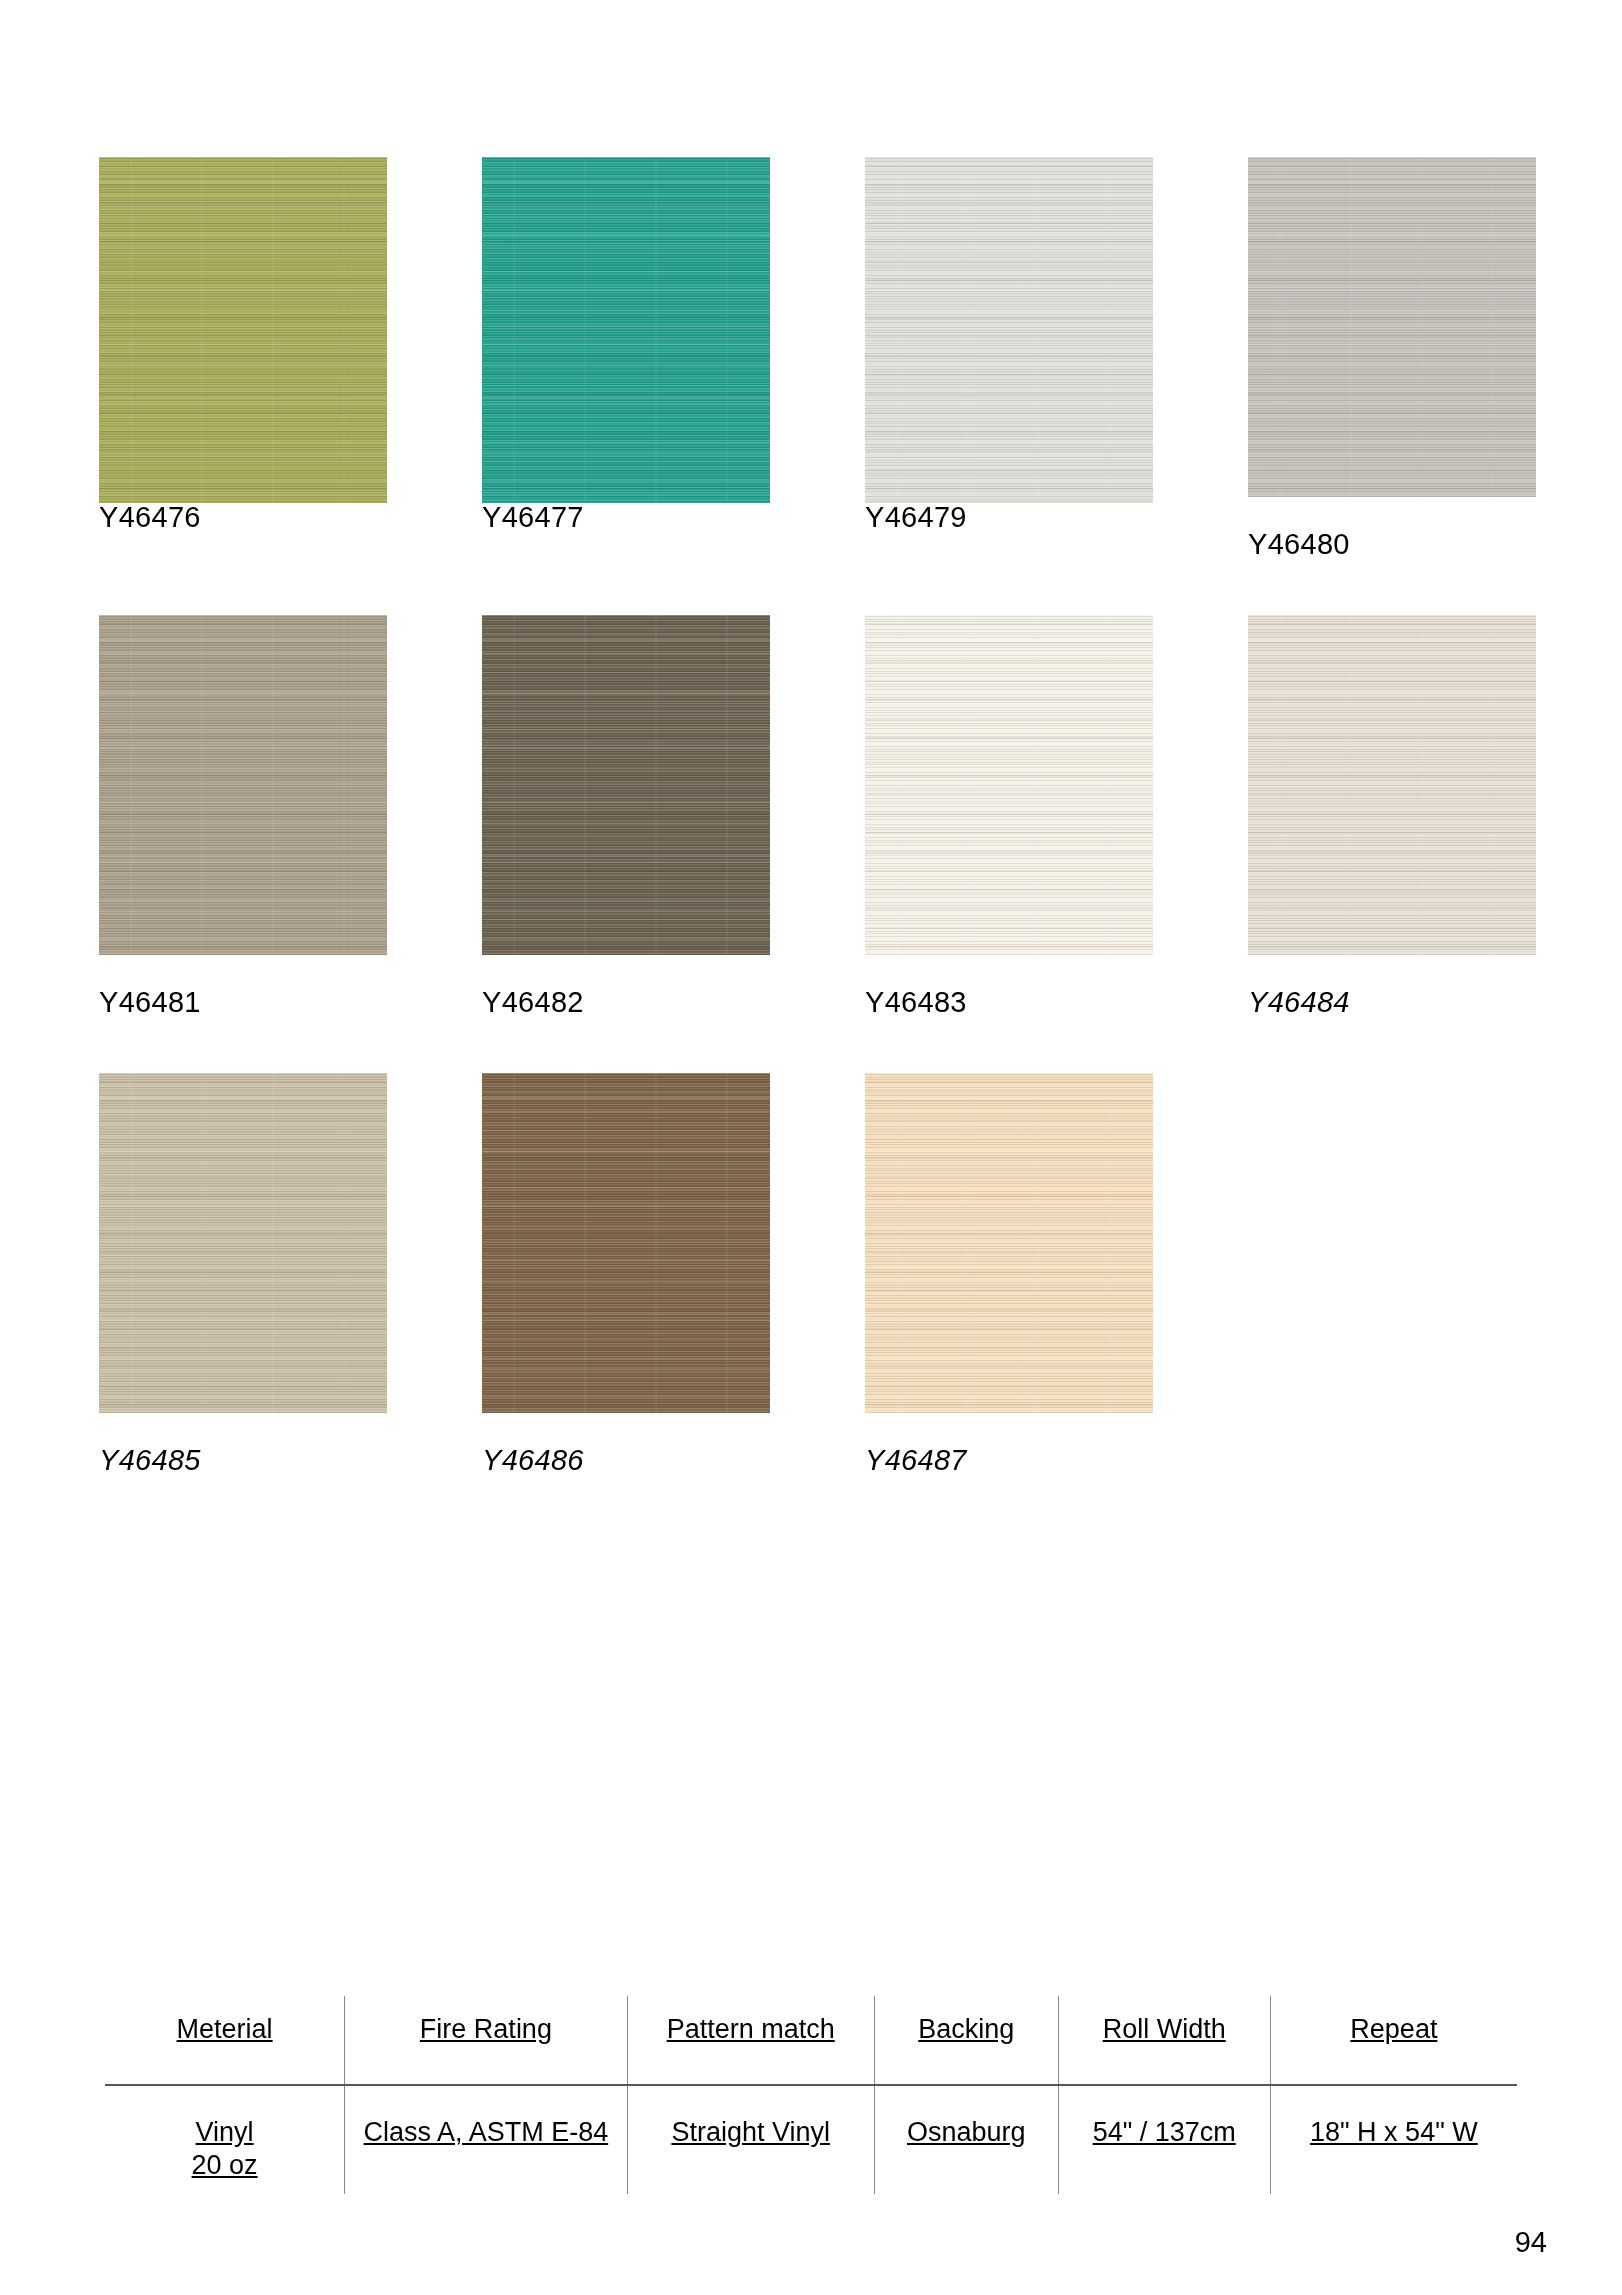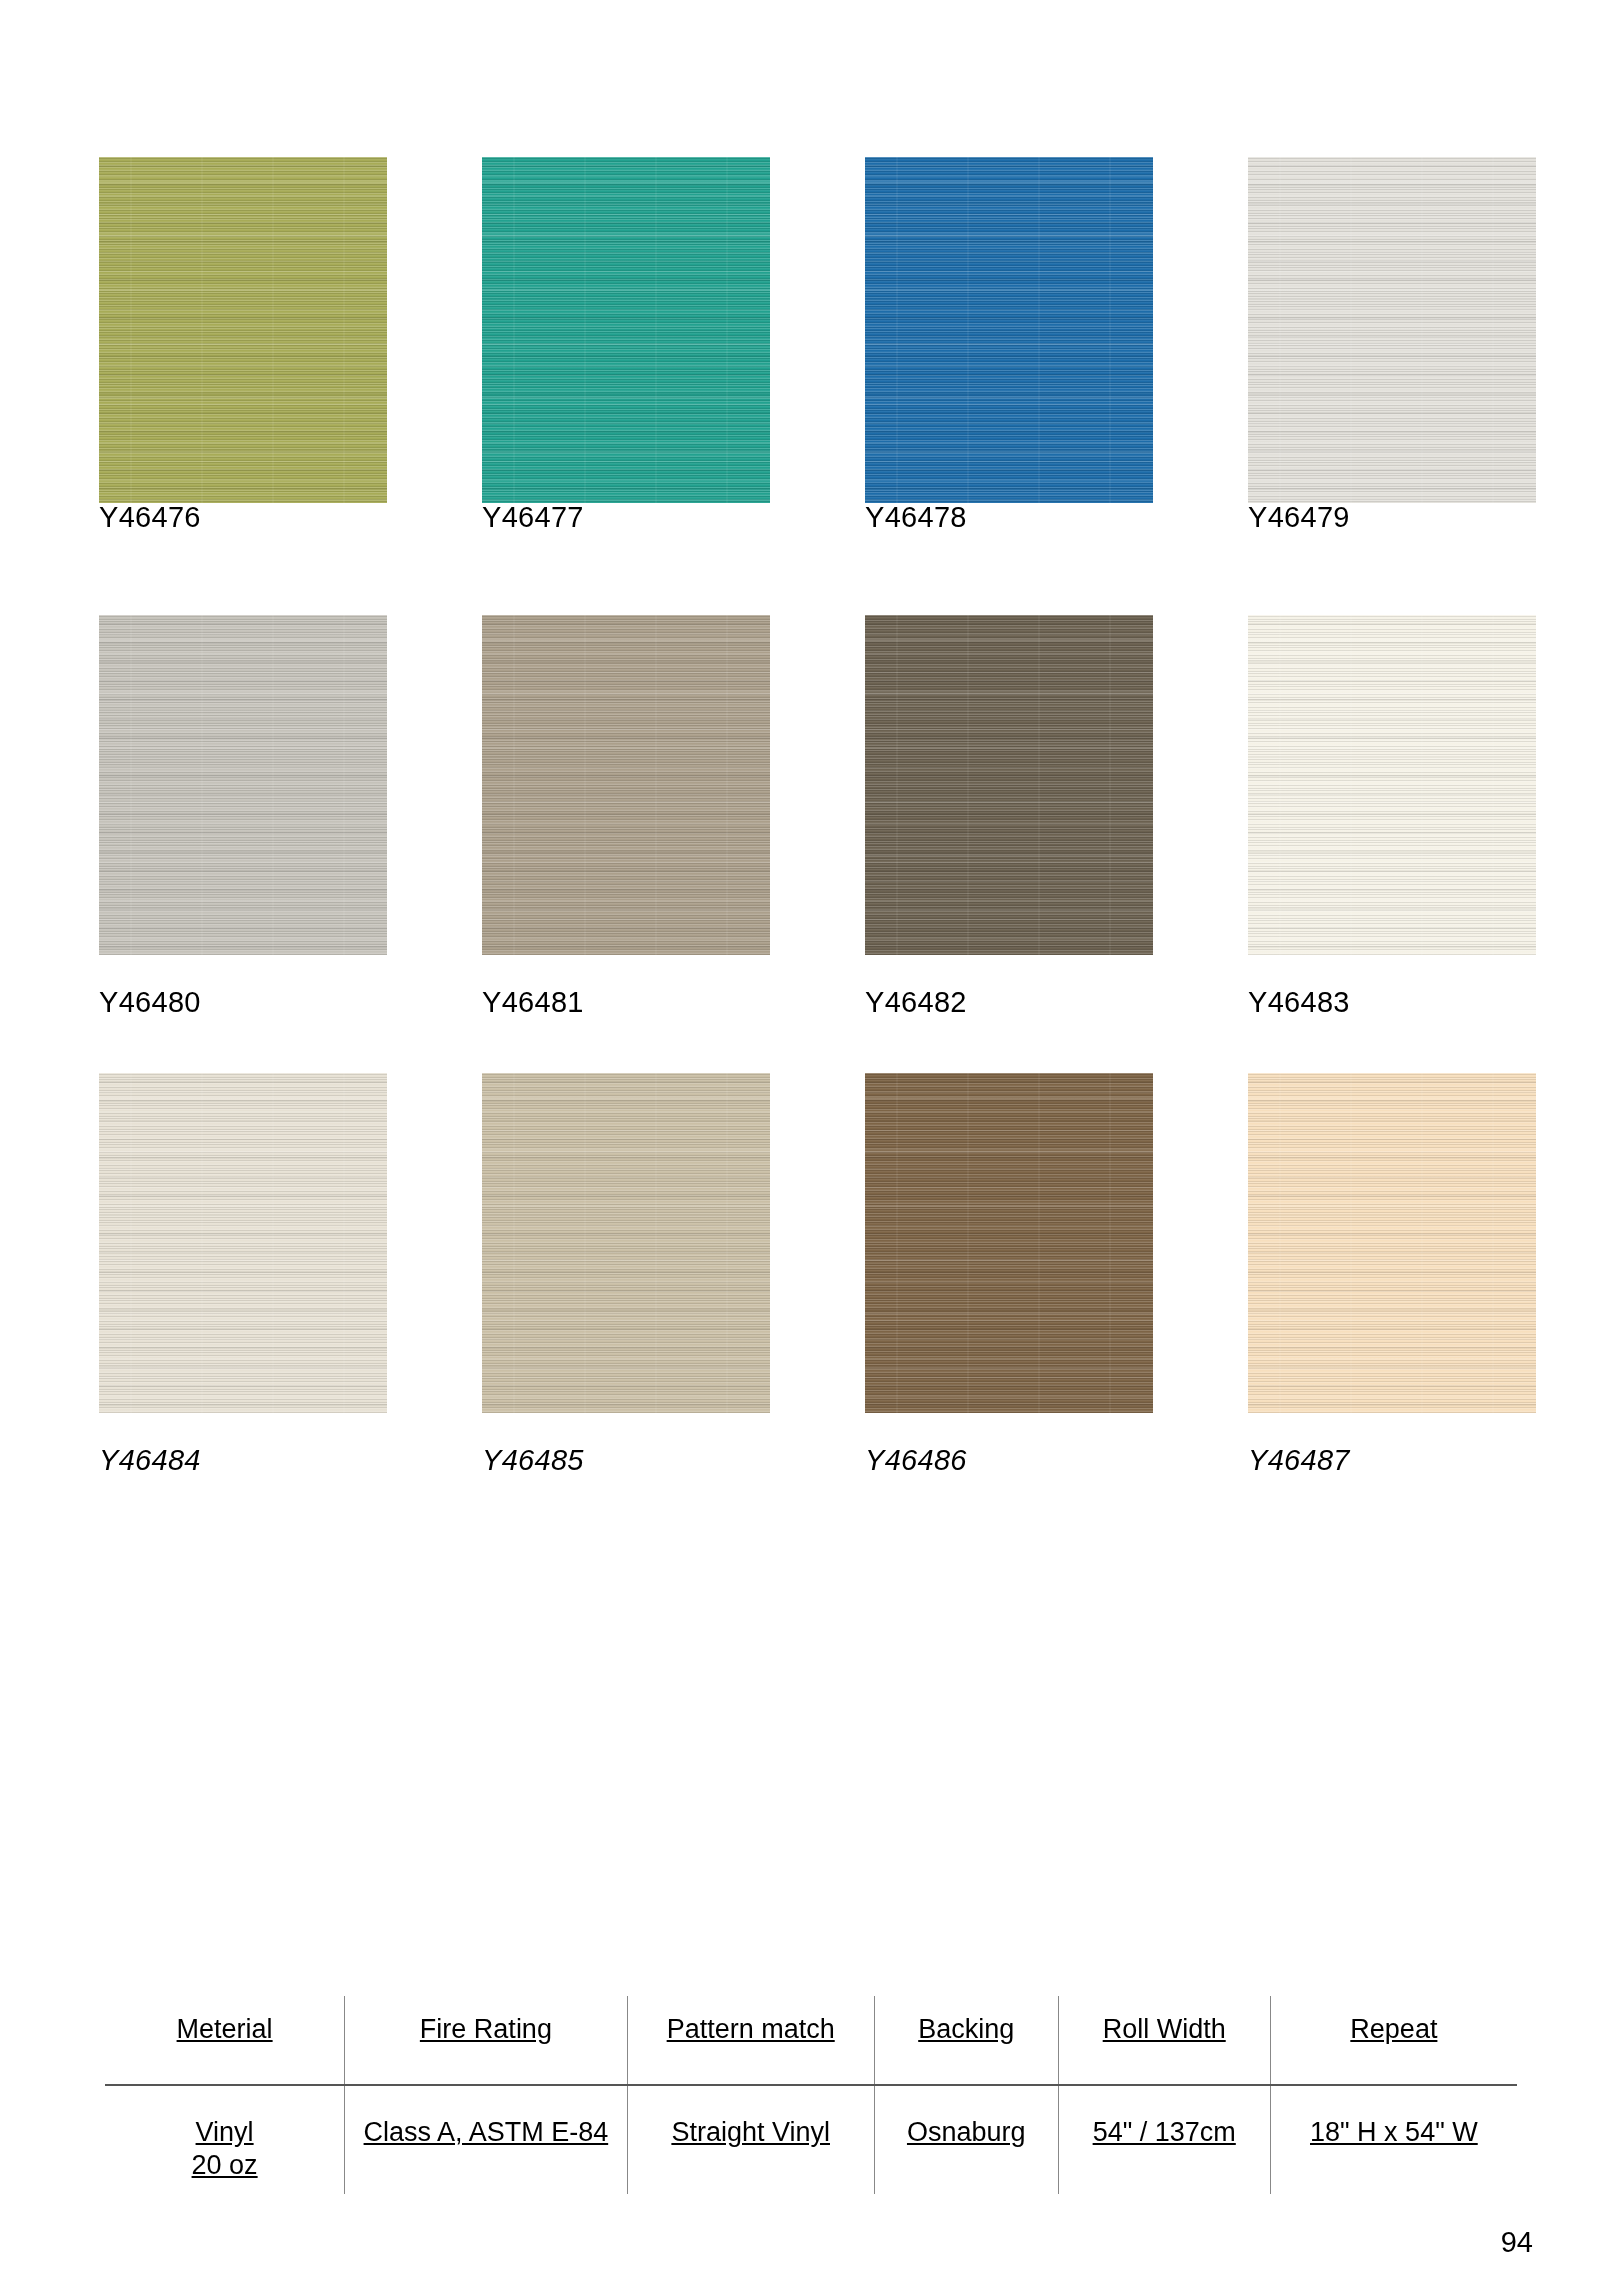--- a/index.html
+++ b/index.html
@@ -145,43 +145,39 @@
     padding-top: 30px;
   }
   #spec-table th + th,
   #spec-table td + td {
     border-left: 1.3px solid #888888;
   }
 
   
   #page-number {
     position: absolute;
-    right: 89px;
+    right: 75px;
     top: 2228px;
     font-size: 29px;
     line-height: 1;
     color: #000000;
   }
 </style>
 </head>
 <body>
 
 <div id="swatch-grid">
 
   <div class="swatch-cell row-1">
     <div class="swatch-chip" style="background-color: rgb(167, 171, 87);"></div>
     <div class="swatch-label">Y46476</div>
   </div>
   <div class="swatch-cell row-1">
     <div class="swatch-chip" style="background-color: rgb(34, 161, 143);"></div>
     <div class="swatch-label">Y46477</div>
-  </div>
-  <div class="swatch-cell row-1">
-    <div class="swatch-chip" style="background-color: rgb(29, 108, 169);"></div>
-    <div class="swatch-label">Y46478</div>
   </div>
   <div class="swatch-cell row-1">
     <div class="swatch-chip" style="background-color: rgb(226, 224, 218);"></div>
     <div class="swatch-label">Y46479</div>
   </div>
 
   <div class="swatch-cell row-2">
     <div class="swatch-chip" style="background-color: rgb(197, 194, 186);"></div>
     <div class="swatch-label">Y46480</div>
   </div>

